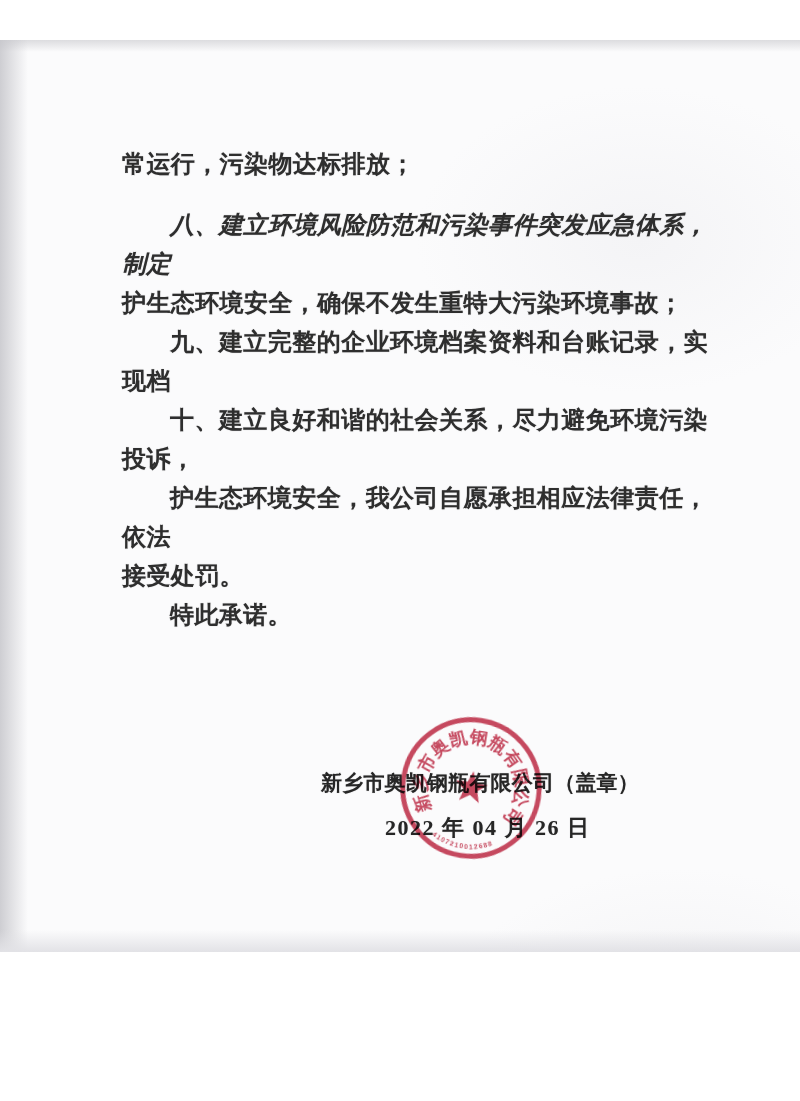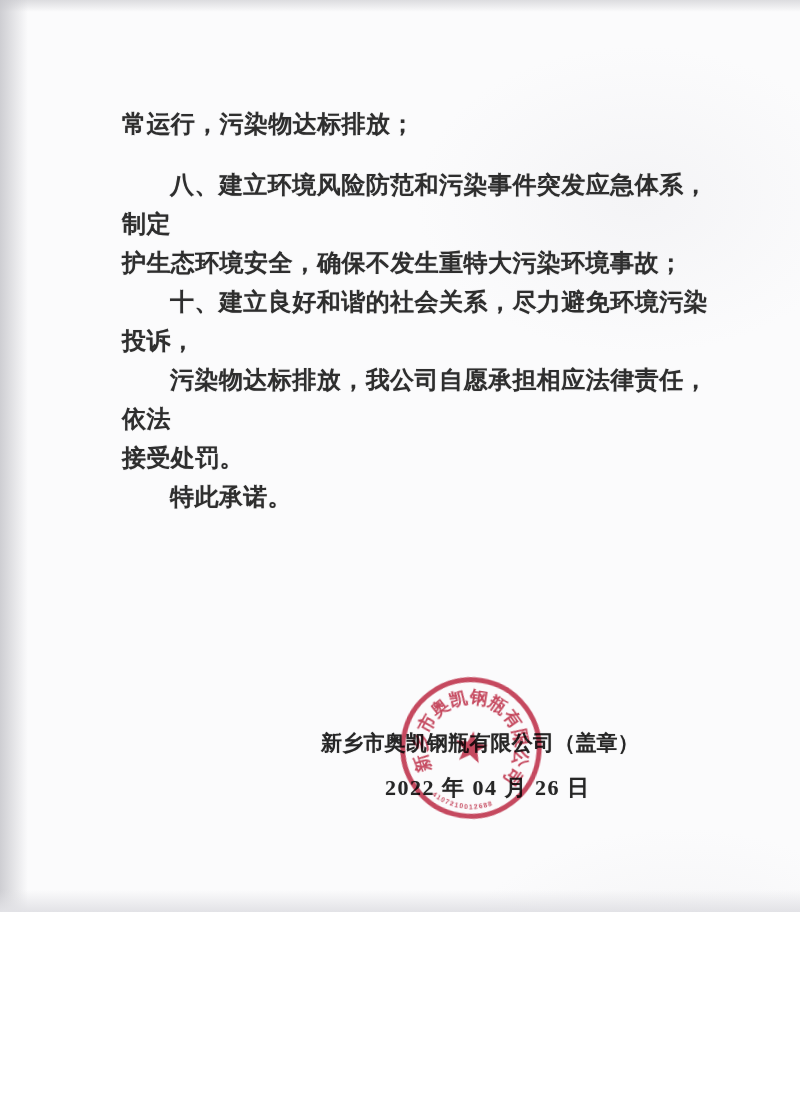--- a/index.html
+++ b/index.html
@@ -3,37 +3,38 @@
 <meta charset="utf-8">
 <style>
   html,body{margin:0;padding:0;background:#ffffff;}
   .stage{
     position:relative;width:800px;height:912px;overflow:hidden;
     background:
       radial-gradient(ellipse 320px 220px at 640px 200px, #f4f4f6 0%, rgba(244,244,246,0) 70%),
       radial-gradient(ellipse 360px 260px at 680px 1010px, #f1f1f3 0%, rgba(241,241,243,0) 70%),
       #fbfbfc;
     font-family:"Liberation Sans",sans-serif;
+    margin-top:40px;
   }
   .edge-top{position:absolute;top:0;left:0;right:0;height:12px;
     background:linear-gradient(#dcdcdf,rgba(251,251,252,0));}
   .edge-left{position:absolute;top:0;left:0;bottom:0;width:28px;
     background:linear-gradient(90deg,#c6c6cb,rgba(251,251,252,0));opacity:.85;}
   .edge-bottom{position:absolute;left:0;right:0;bottom:0;height:22px;
     background:linear-gradient(rgba(251,251,252,0),#e2e2e6);}
 
   .doc{
     position:absolute;left:122px;top:104px;width:586px;
     font-size:24px;line-height:39px;font-weight:600;color:#2e2e2e;
     text-align:justify;letter-spacing:.4px;
     text-shadow:0 0 1px rgba(46,46,46,.38);
   }
   .line{margin:0;}
   .line.indent{text-indent:2em;}
-  .line.gap{margin-top:22px;}
+  .line.gap{margin-top:22px;font-style:italic;}
 
   .sig-company{
     position:absolute;left:321px;top:729px;
     font-size:21px;font-weight:700;color:#262626;letter-spacing:.2px;
     text-shadow:0 0 1px rgba(40,40,40,.35);
   }
   .sig-date{
     position:absolute;left:385px;top:773px;
     font-family:"Liberation Serif",serif;font-size:22px;font-weight:600;
     color:#262626;letter-spacing:1.5px;
@@ -54,22 +55,23 @@
 
 <div class="stage">
   <div class="edge-top"></div>
   <div class="edge-left"></div>
   <div class="edge-bottom"></div>
 
   <div class="doc" id="doc-lines">
       <p class="line">常运行，污染物达标排放；</p>
       <p class="line indent gap">八、建立环境风险防范和污染事件突发应急体系，制定</p>
       <p class="line">护生态环境安全，确保不发生重特大污染环境事故；</p>
+      <p class="line indent">九、建立完整的企业环境档案资料和台账记录，实现档</p>
       <p class="line indent">十、建立良好和谐的社会关系，尽力避免环境污染投诉，</p>
-      <p class="line indent">污染物达标排放，我公司自愿承担相应法律责任，依法</p>
+      <p class="line indent">护生态环境安全，我公司自愿承担相应法律责任，依法</p>
       <p class="line">接受处罚。</p>
       <p class="line indent">特此承诺。</p>
     </div>
 
   <div class="sig-company">新乡市奥凯钢瓶有限公司（盖章）</div>
 
   <div class="sig-date">2022 年 04 月 26 日</div>
 
   <div class="seal">
     <svg viewBox="0 0 200 200" xmlns="http://www.w3.org/2000/svg" aria-hidden="true">

